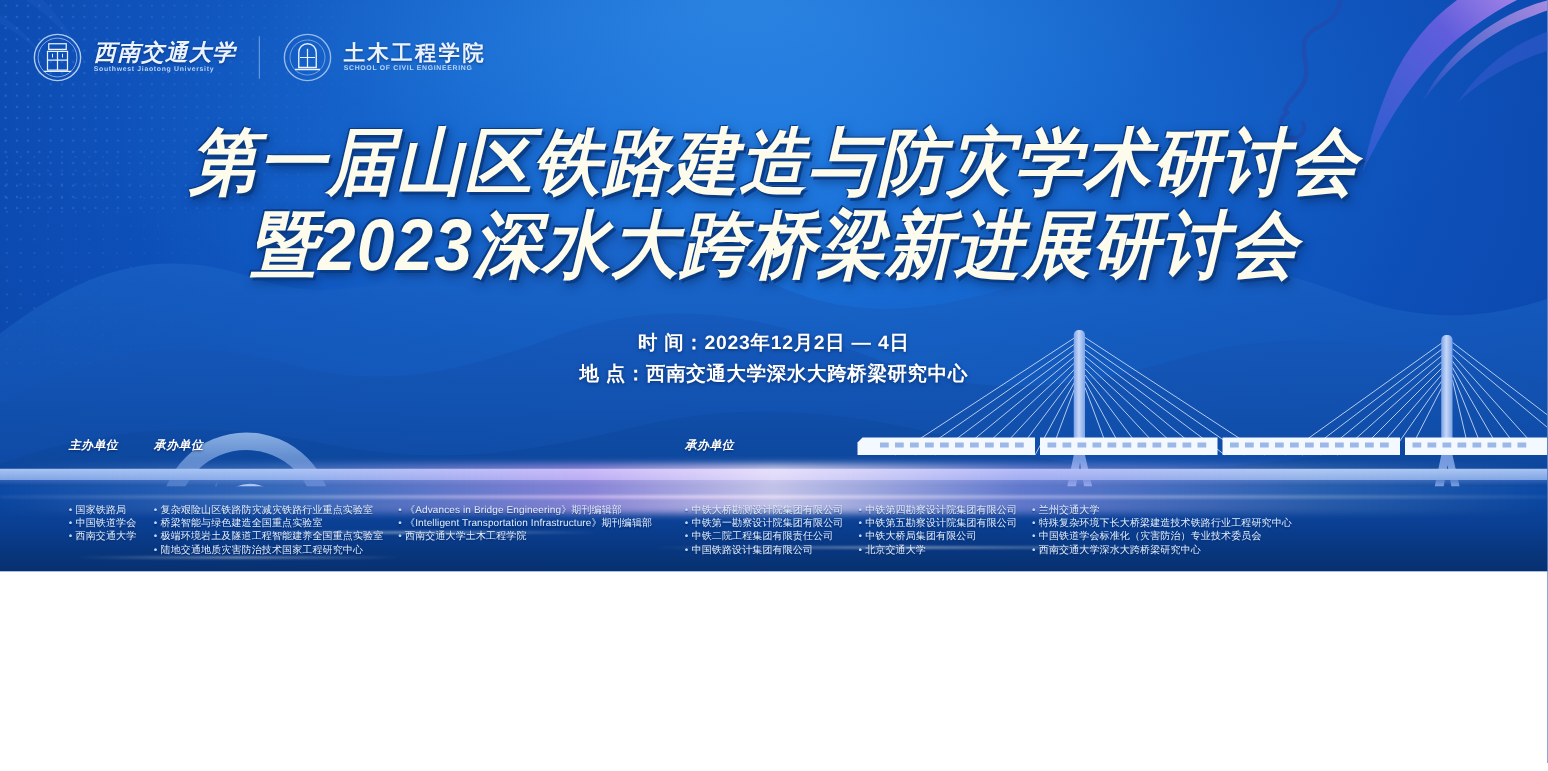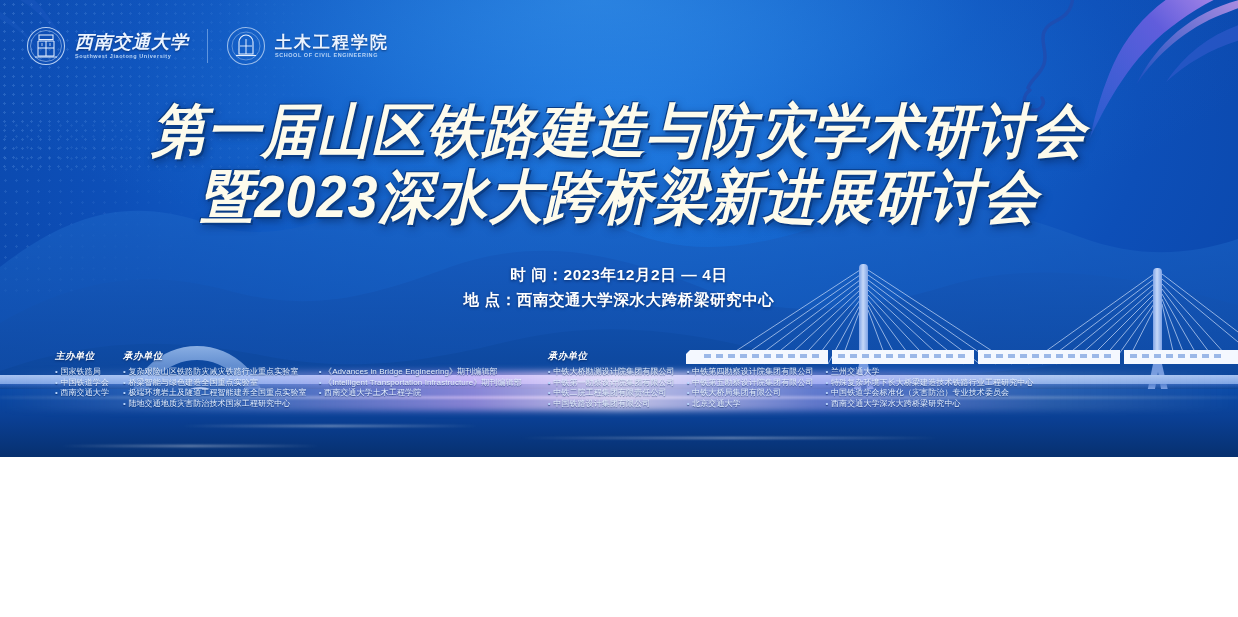--- a/index.html
+++ b/index.html
@@ -153,21 +153,21 @@
     display: flex; align-items: flex-start;
   }
   .org-group { display: flex; flex-direction: column; }
   .org-head {
     color: #ffffff; font-weight: 700; font-size: 9.5px;
     letter-spacing: .4px; margin-bottom: 4px; white-space: nowrap;
     text-shadow: 0 1px 2px rgba(4,30,80,.7);
     font-style: italic;
   }
   .org-cols { display: flex; gap: 12px; }
-  .org-list { list-style: none; }
+  .org-list { list-style: none; margin-top: 36px; }
   .org-item {
     color: #e6f0ff; font-size: 8px; line-height: 10.6px;
     white-space: nowrap; letter-spacing: .1px;
     text-shadow: 0 1px 1px rgba(5,35,90,.6);
   }
   .org-item::before {
     content: "•"; color: #bcd8ff; margin-right: 2.5px; font-size: 8px;
   }
   .gap-a { width: 14px; }
   .gap-c { width: 26px; }

